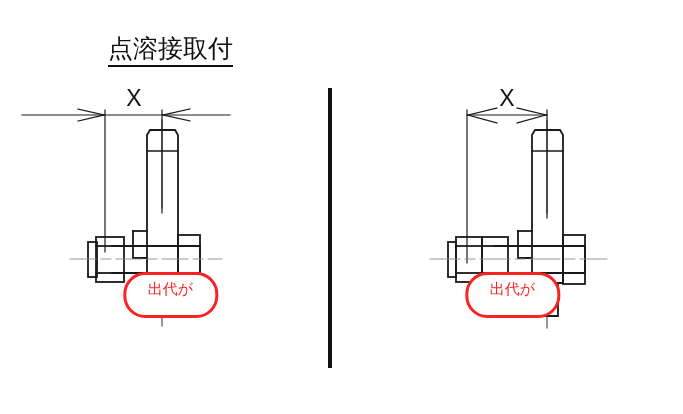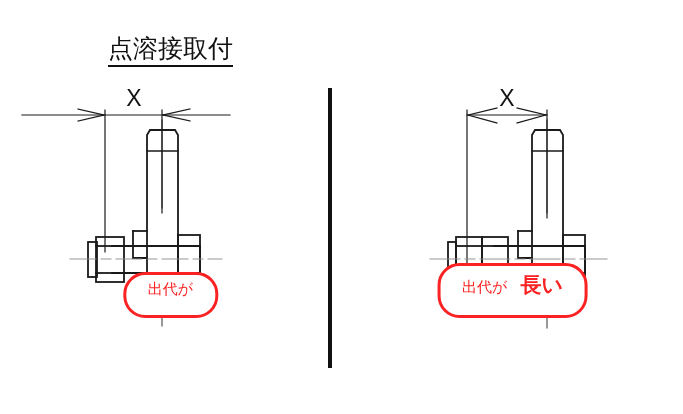--- a/index.html
+++ b/index.html
@@ -207,15 +207,14 @@
       </g>
 
       <line x1="88" y1="191" x2="265" y2="191" stroke-width="0.9" stroke-dasharray="30,5,10,5" stroke="#8a8a8a"></line>
     </g>
 
     <text x="165" y="38" font-family="Liberation Sans, sans-serif" font-size="23" fill="#111111" text-anchor="middle">X</text>
   </svg>
 
   <div class="badge">
     <span class="b-small">出代が</span>
-    <span class="b-big">長い</span>
   </div>
 </div>
 
 </body></html>

